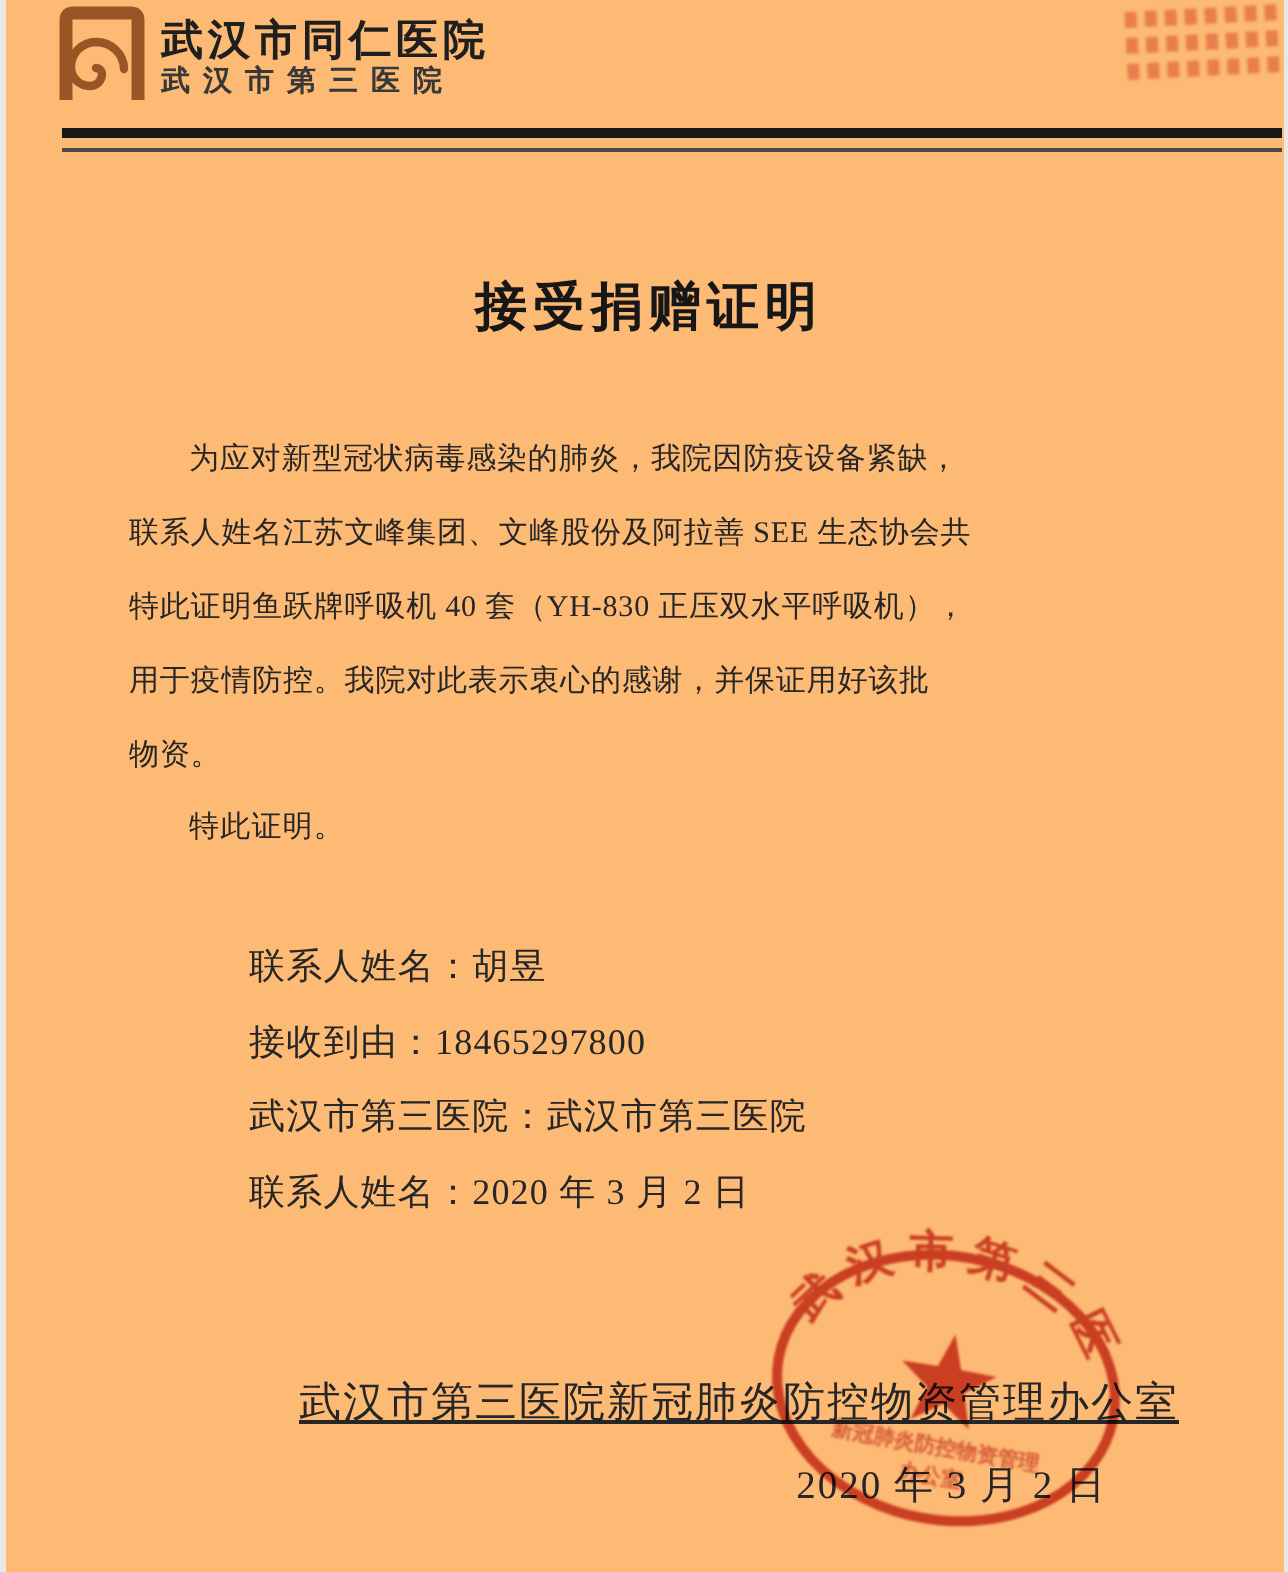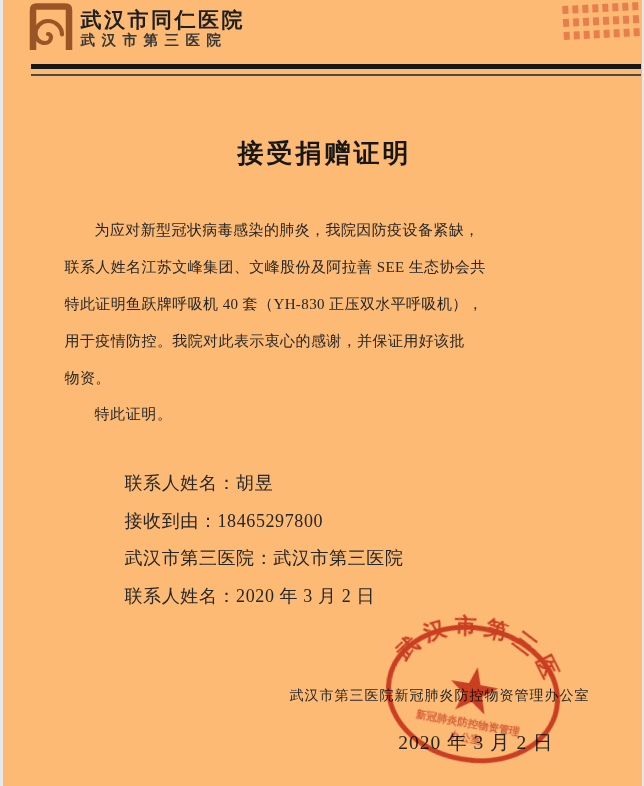--- a/index.html
+++ b/index.html
@@ -46,21 +46,21 @@
   
   .details{
     position:absolute;left:122px;top:465px;
     font-size:18px;line-height:37.5px;color:#262626;letter-spacing:0.6px;
   }
   .detail-row{white-space:nowrap;}
 
   
   .footer-office{
     position:absolute;right:52px;top:687px;
-    font-size:14px;letter-spacing:1px;color:#262626;white-space:nowrap;
+    font-size:21px;letter-spacing:1px;color:#262626;white-space:nowrap;text-decoration:underline;
   }
   .footer-date{
     position:absolute;right:88px;top:729px;
     font-size:19.5px;letter-spacing:1px;color:#262626;white-space:nowrap;
   }
 
   
   .stamp{
     position:absolute;left:374px;top:612px;width:192px;height:174px;
     mix-blend-mode:multiply;opacity:0.88;

